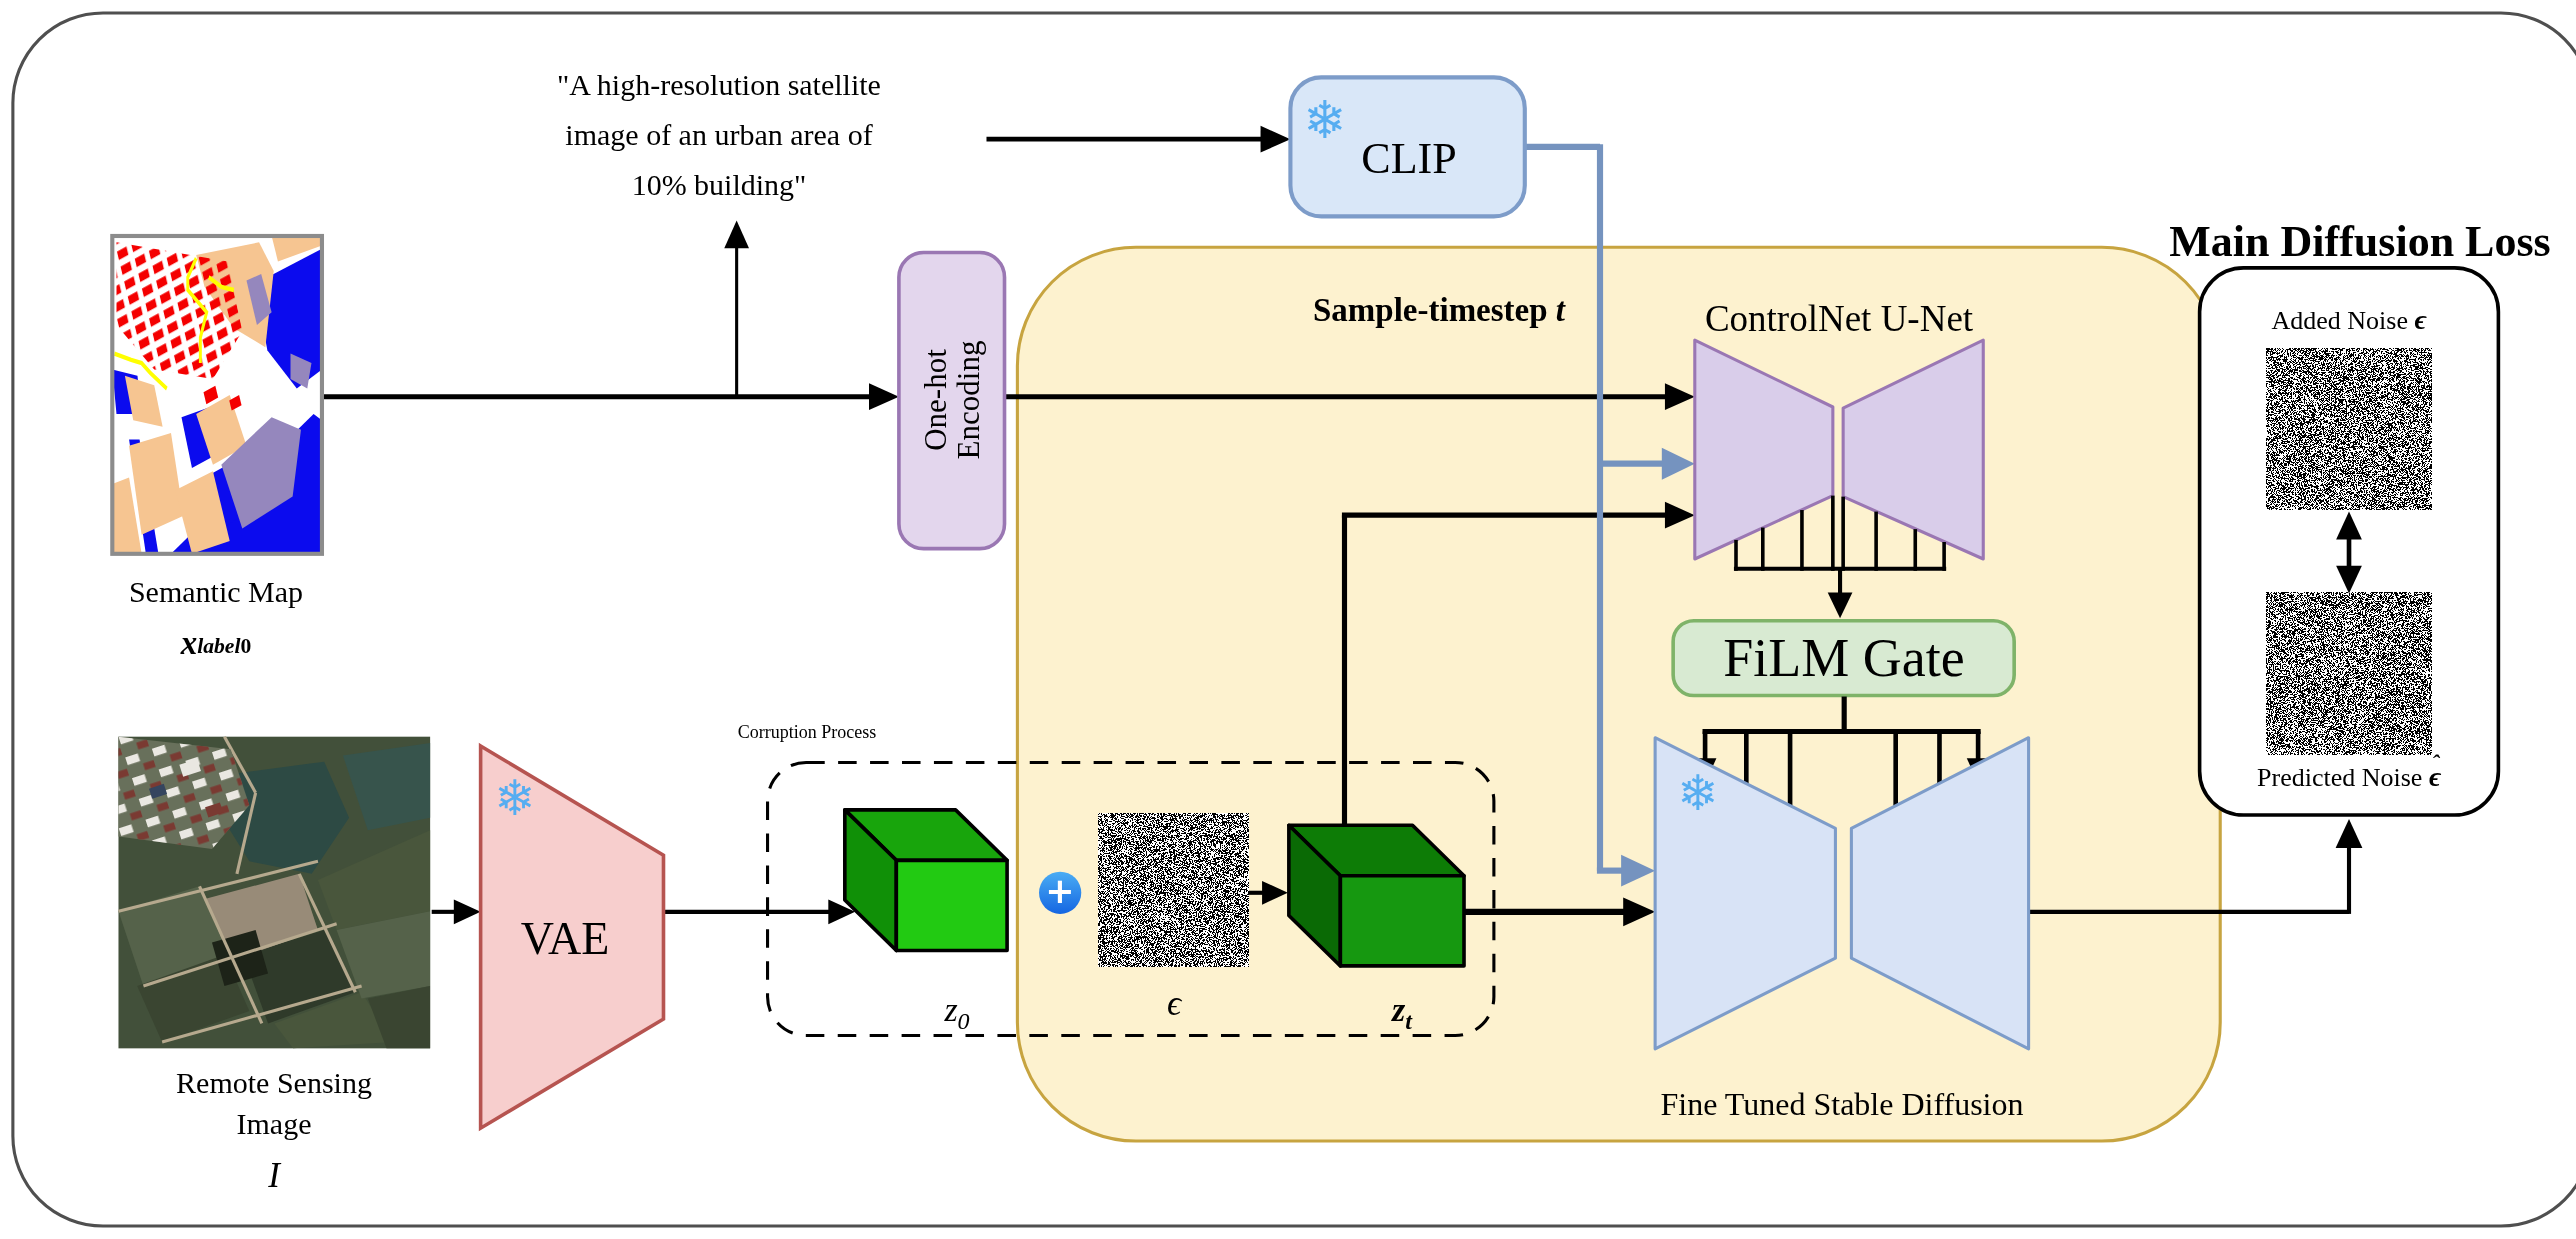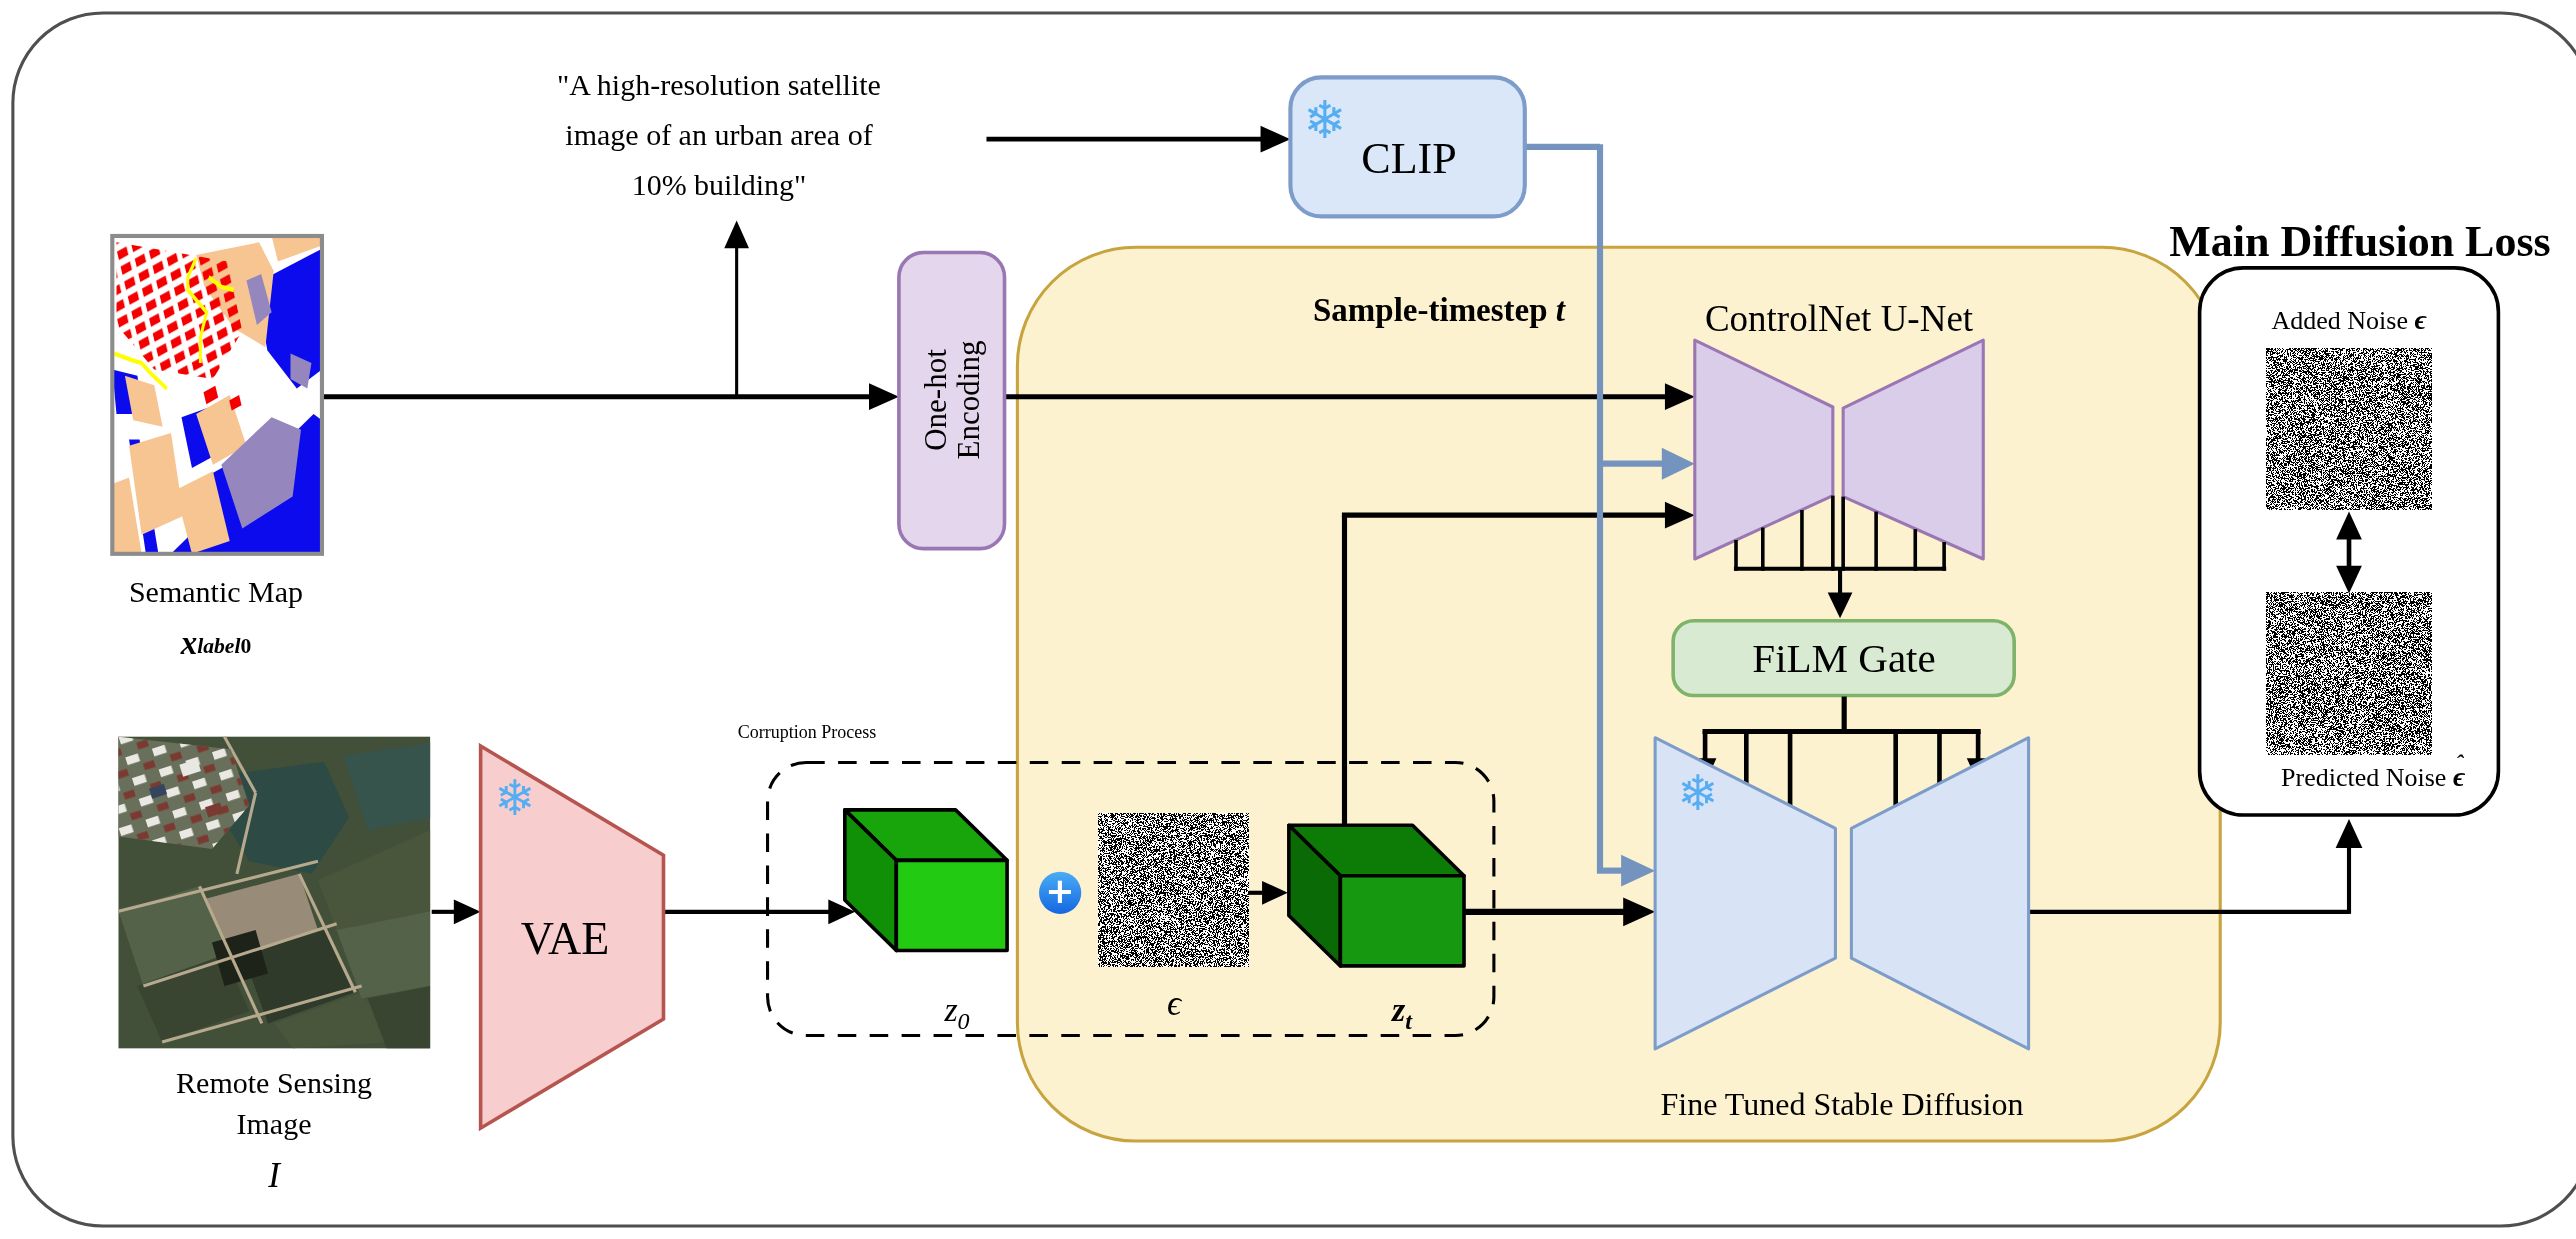--- a/index.html
+++ b/index.html
@@ -233,21 +233,21 @@
 <div class="txt serif" style="left:719px;top:185px;font-size:30px;">10% building"</div>
 
 <div class="snow" style="left:1325px;top:120px;font-size:52px;">❄</div>
 <div class="txt serif" style="left:1409px;top:158px;font-size:44px;">CLIP</div>
 
 <div class="txt serif rot" style="left:952px;top:400px;font-size:31px;">One-hot
 Encoding</div>
 
 <div class="txt serif b" style="left:1427px;top:310px;font-size:33px;margin-left:12px;"><span>Sample-timestep </span><span class="it">t</span></div>
 <div class="txt serif" style="left:1839px;top:318px;font-size:37px;">ControlNet U-Net</div>
-<div class="txt serif" style="left:1844px;top:658px;font-size:41px;text-align:center;">FiLM Gate</div>
+<div class="txt serif" style="left:1844px;top:658px;font-size:54px;text-align:center;">FiLM Gate</div>
 
 <div class="snow" style="left:1698px;top:793px;font-size:49px;">❄</div>
 <div class="txt serif" style="left:1842px;top:1104px;font-size:32px;">Fine Tuned Stable Diffusion</div>
 
 <div class="txt serif" style="left:775px;top:732px;font-size:18px;margin-left:32px;">Corruption Process</div>
 <div class="txt serif it" style="left:957px;top:1010px;font-size:34px;"><span>z</span><sub style="font-size:24px;">0</sub></div>
 <div class="txt serif it" style="left:1174px;top:1004px;font-size:35px;">ϵ</div>
 <div class="txt serif it" style="left:1402px;top:1010px;font-size:34px;font-weight:bold;"><span>z</span><sub style="font-size:24px;">t</sub></div>
 <div class="plus" style="left:1060px;top:891px;font-size:35px;">+</div>
 
@@ -259,17 +259,17 @@
         <span class="it b">label</span>
         <span class="b">0</span>
       </span></div>
 
 <div class="txt serif" style="left:274px;top:1083px;font-size:30px;">Remote Sensing</div>
 <div class="txt serif" style="left:274px;top:1124px;font-size:30px;">Image</div>
 <div class="txt serif it" style="left:274px;top:1176px;font-size:35px;">I</div>
 
 <div class="txt serif" style="left:2360px;top:241px;font-size:44px;font-weight:600;">Main Diffusion Loss</div>
 <div class="txt serif" style="left:2349px;top:320px;font-size:26px;"><span>Added Noise </span><span class="it b" style="font-size:28px;">ϵ</span></div>
-<div class="txt serif" style="left:2349px;top:777px;font-size:26px;margin-left:24px;"><span>Predicted Noise </span><span class="hatwrap it b" style="font-size:28px;"><span class="hat">ˆ</span><span>ϵ</span></span></div>
+<div class="txt serif" style="left:2349px;top:777px;font-size:26px;"><span>Predicted Noise </span><span class="hatwrap it b" style="font-size:28px;"><span class="hat">ˆ</span><span>ϵ</span></span></div>
 
 
 </div>
 
 
 </body></html>

